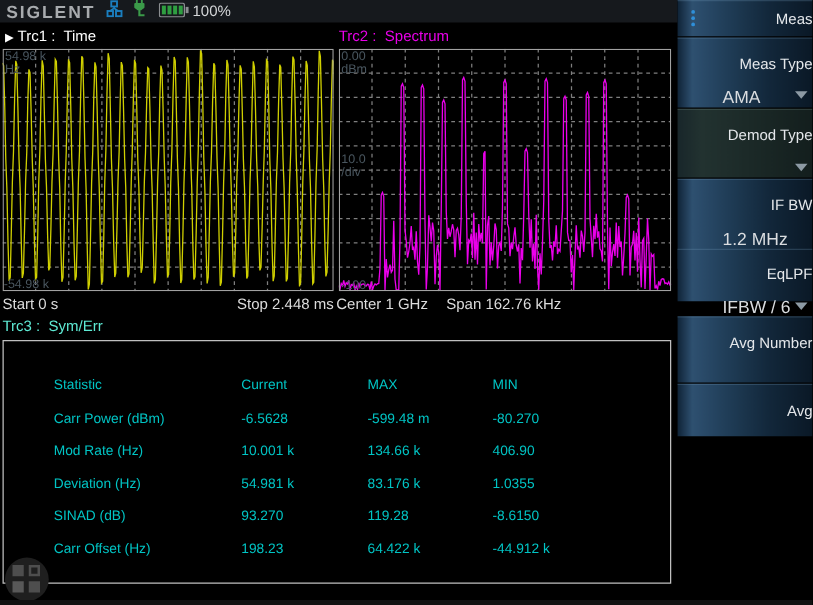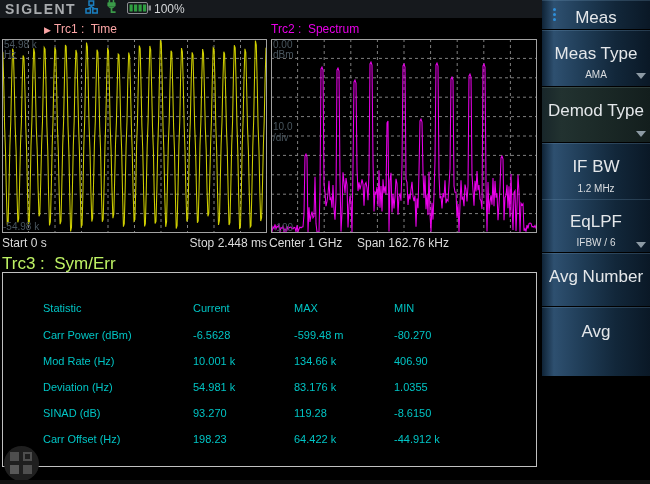--- a/index.html
+++ b/index.html
@@ -7,40 +7,40 @@
 body { font-family:"Liberation Sans", sans-serif; position:relative; }
 .abs { position:absolute; }
 
 
 #topbar { left:0; top:0; width:650px; height:18px; background:#16191d; }
 #logo { left:5px; top:1px; color:#a8abae; font-size:14px; font-weight:bold; letter-spacing:1.5px; }
 #pct { left:154px; top:2px; color:#d4d6d8; font-size:12px; }
 
 
 .tl { font-size:12px; top:22px; }
-#trc1 { left:4px; color:#fca5a5;margin-left:40px; }
+#trc1 { left:4px; color:#ffffff; }
 #trc2 { left:271px; color:#e800e8; }
-#trc3 { top:254px; left:2px; color:#bef264; font-size:17px; }
+#trc3 { top:254px; left:2px; color:#5eead4; font-size:12px; }
 
 
 .axl { top:236px; font-size:12px; color:#dcdcdc; }
 
 
 #tbl { left:2px; top:272px; width:535px; height:195px; border:1px solid #c0c0c0; background:#000; }
 .tc { position:absolute; color:#00c4c4; font-size:11px; white-space:nowrap; }
 
 
 #menu { left:542px; top:0; width:108px; height:484px; background:#000; }
 .btn { position:absolute; left:0; width:108px;
   background:linear-gradient(90deg,#0f2336 0%,#2e5070 11%,#1f3c56 38%,#12273a 68%,#0a1826 100%);
   border-top:1px solid rgba(120,160,190,0.25); }
 .btn.sel { background:linear-gradient(90deg,#18262a 0%,#223230 18%,#1b2927 55%,#131e1d 100%);
   border-top:1px solid rgba(150,180,170,0.2); }
-.bl { position:absolute; width:108px; text-align:center; color:#e4e7ea; font-size:17px; }
-.bv { position:absolute; width:108px; text-align:center; color:#dadde0; font-size:10px; }
+.bl { position:absolute; width:108px; text-align:right; color:#e4e7ea; font-size:12px; }
+.bv { position:absolute; width:108px; color:#dadde0; font-size:14px;padding-left:36px; }
 .arr { position:absolute; width:0; height:0; border-left:5px solid transparent; border-right:5px solid transparent; border-top:6px solid #8d9aa4; }
 
 
 #circ { left:4px; top:446px; width:35px; height:35px; border-radius:50%; background:#1f1f1f; }
 .sq { position:absolute; width:9px; height:9px; background:#4e4e4e; }
 .sqo { position:absolute; width:9px; height:9px; border:2px solid #4e4e4e; background:transparent; }
 
 #botbar { left:0; top:480px; width:650px; height:4px; background:#121212; }
 </style>
 </head>
@@ -193,26 +193,26 @@
     <div class="arr" style="left:94px;top:42px"></div>
   </div>
   <div class="btn sel" style="top:87px;height:55px">
     <div class="bl" style="top:13px">Demod Type</div>
     <div class="arr" style="left:94px;top:43px"></div>
   </div>
   <div class="btn" style="top:143px;height:72px">
     <div class="bl" style="top:13px">IF BW</div>
     <div class="bv" style="top:39px">1.2 MHz</div>
   </div>
-  <div class="btn" style="top:199px;height:53px">
+  <div class="btn" style="top:199px;height:42px">
     <div class="bl" style="top:12px">EqLPF</div>
     <div class="bv" style="top:37px">IFBW / 6</div>
     <div class="arr" style="left:94px;top:42px"></div>
   </div>
   <div class="btn" style="top:253px;height:53px">
     <div class="bl" style="top:13px">Avg Number</div>
   </div>
-  <div class="btn" style="top:307px;height:69px">
+  <div class="btn" style="top:307px;height:42px">
     <div class="bl" style="top:14px">Avg</div>
   </div>
 </div>
 
 <div class="abs" id="botbar"></div>
 
 </body></html>

